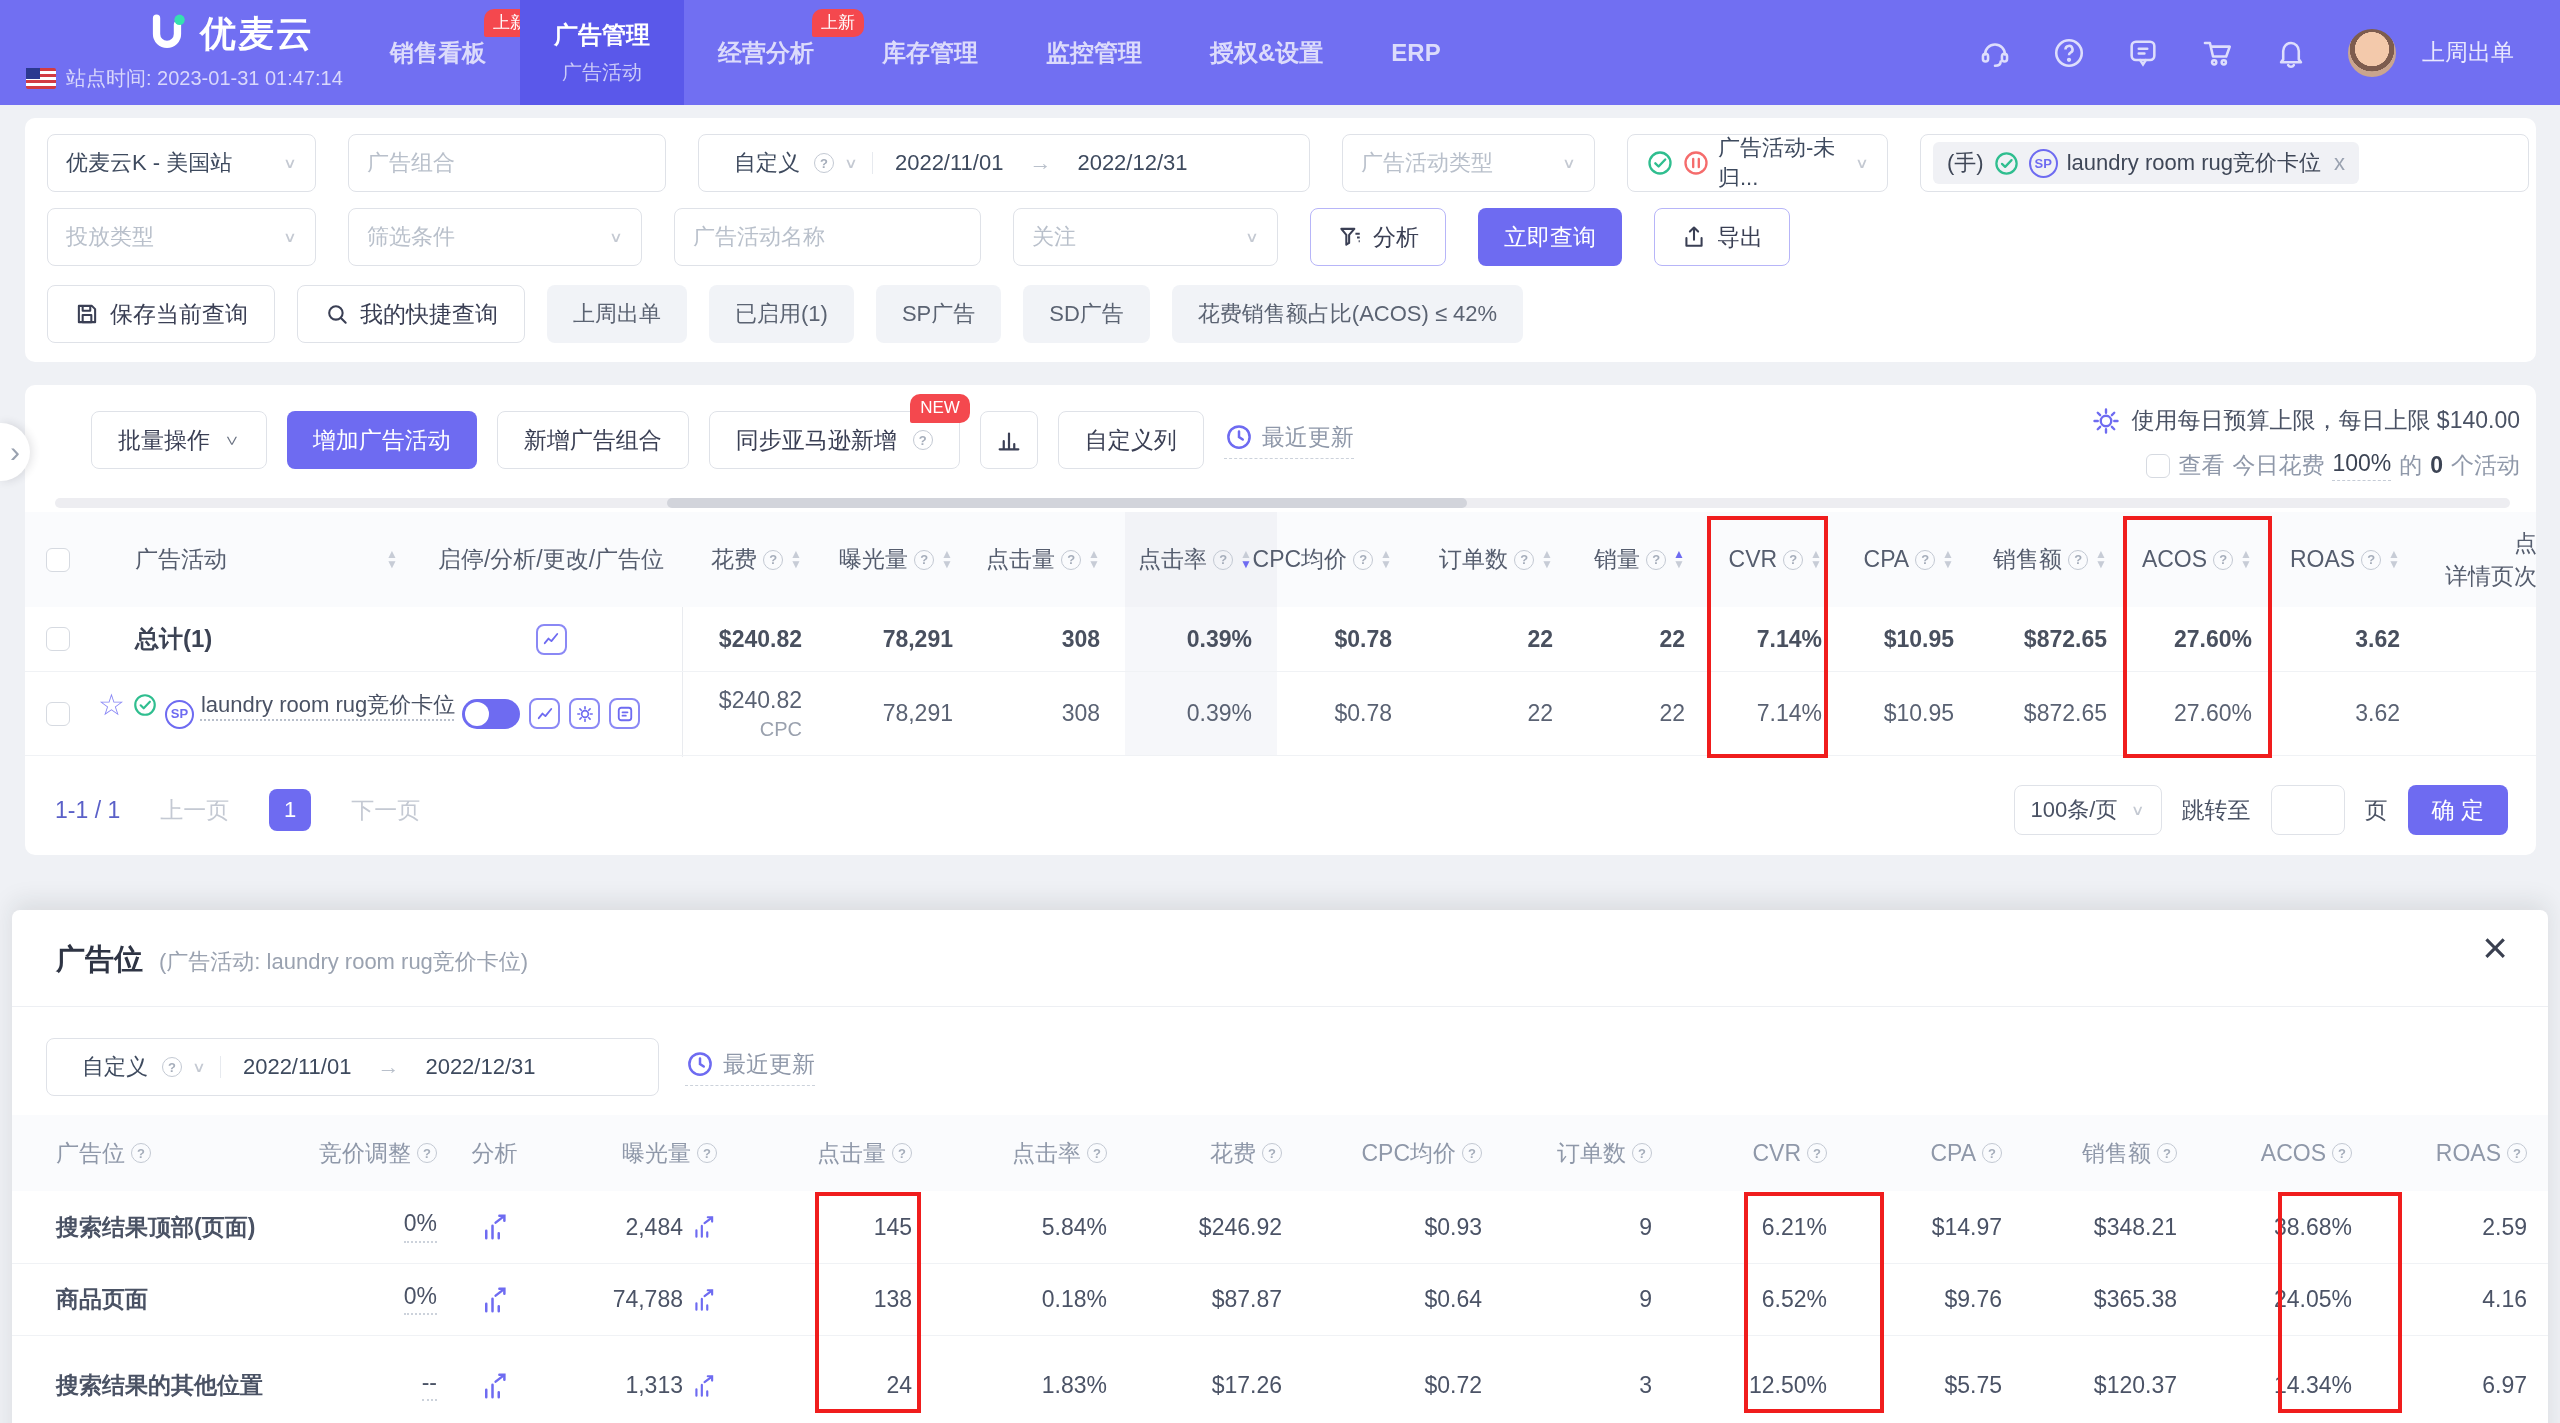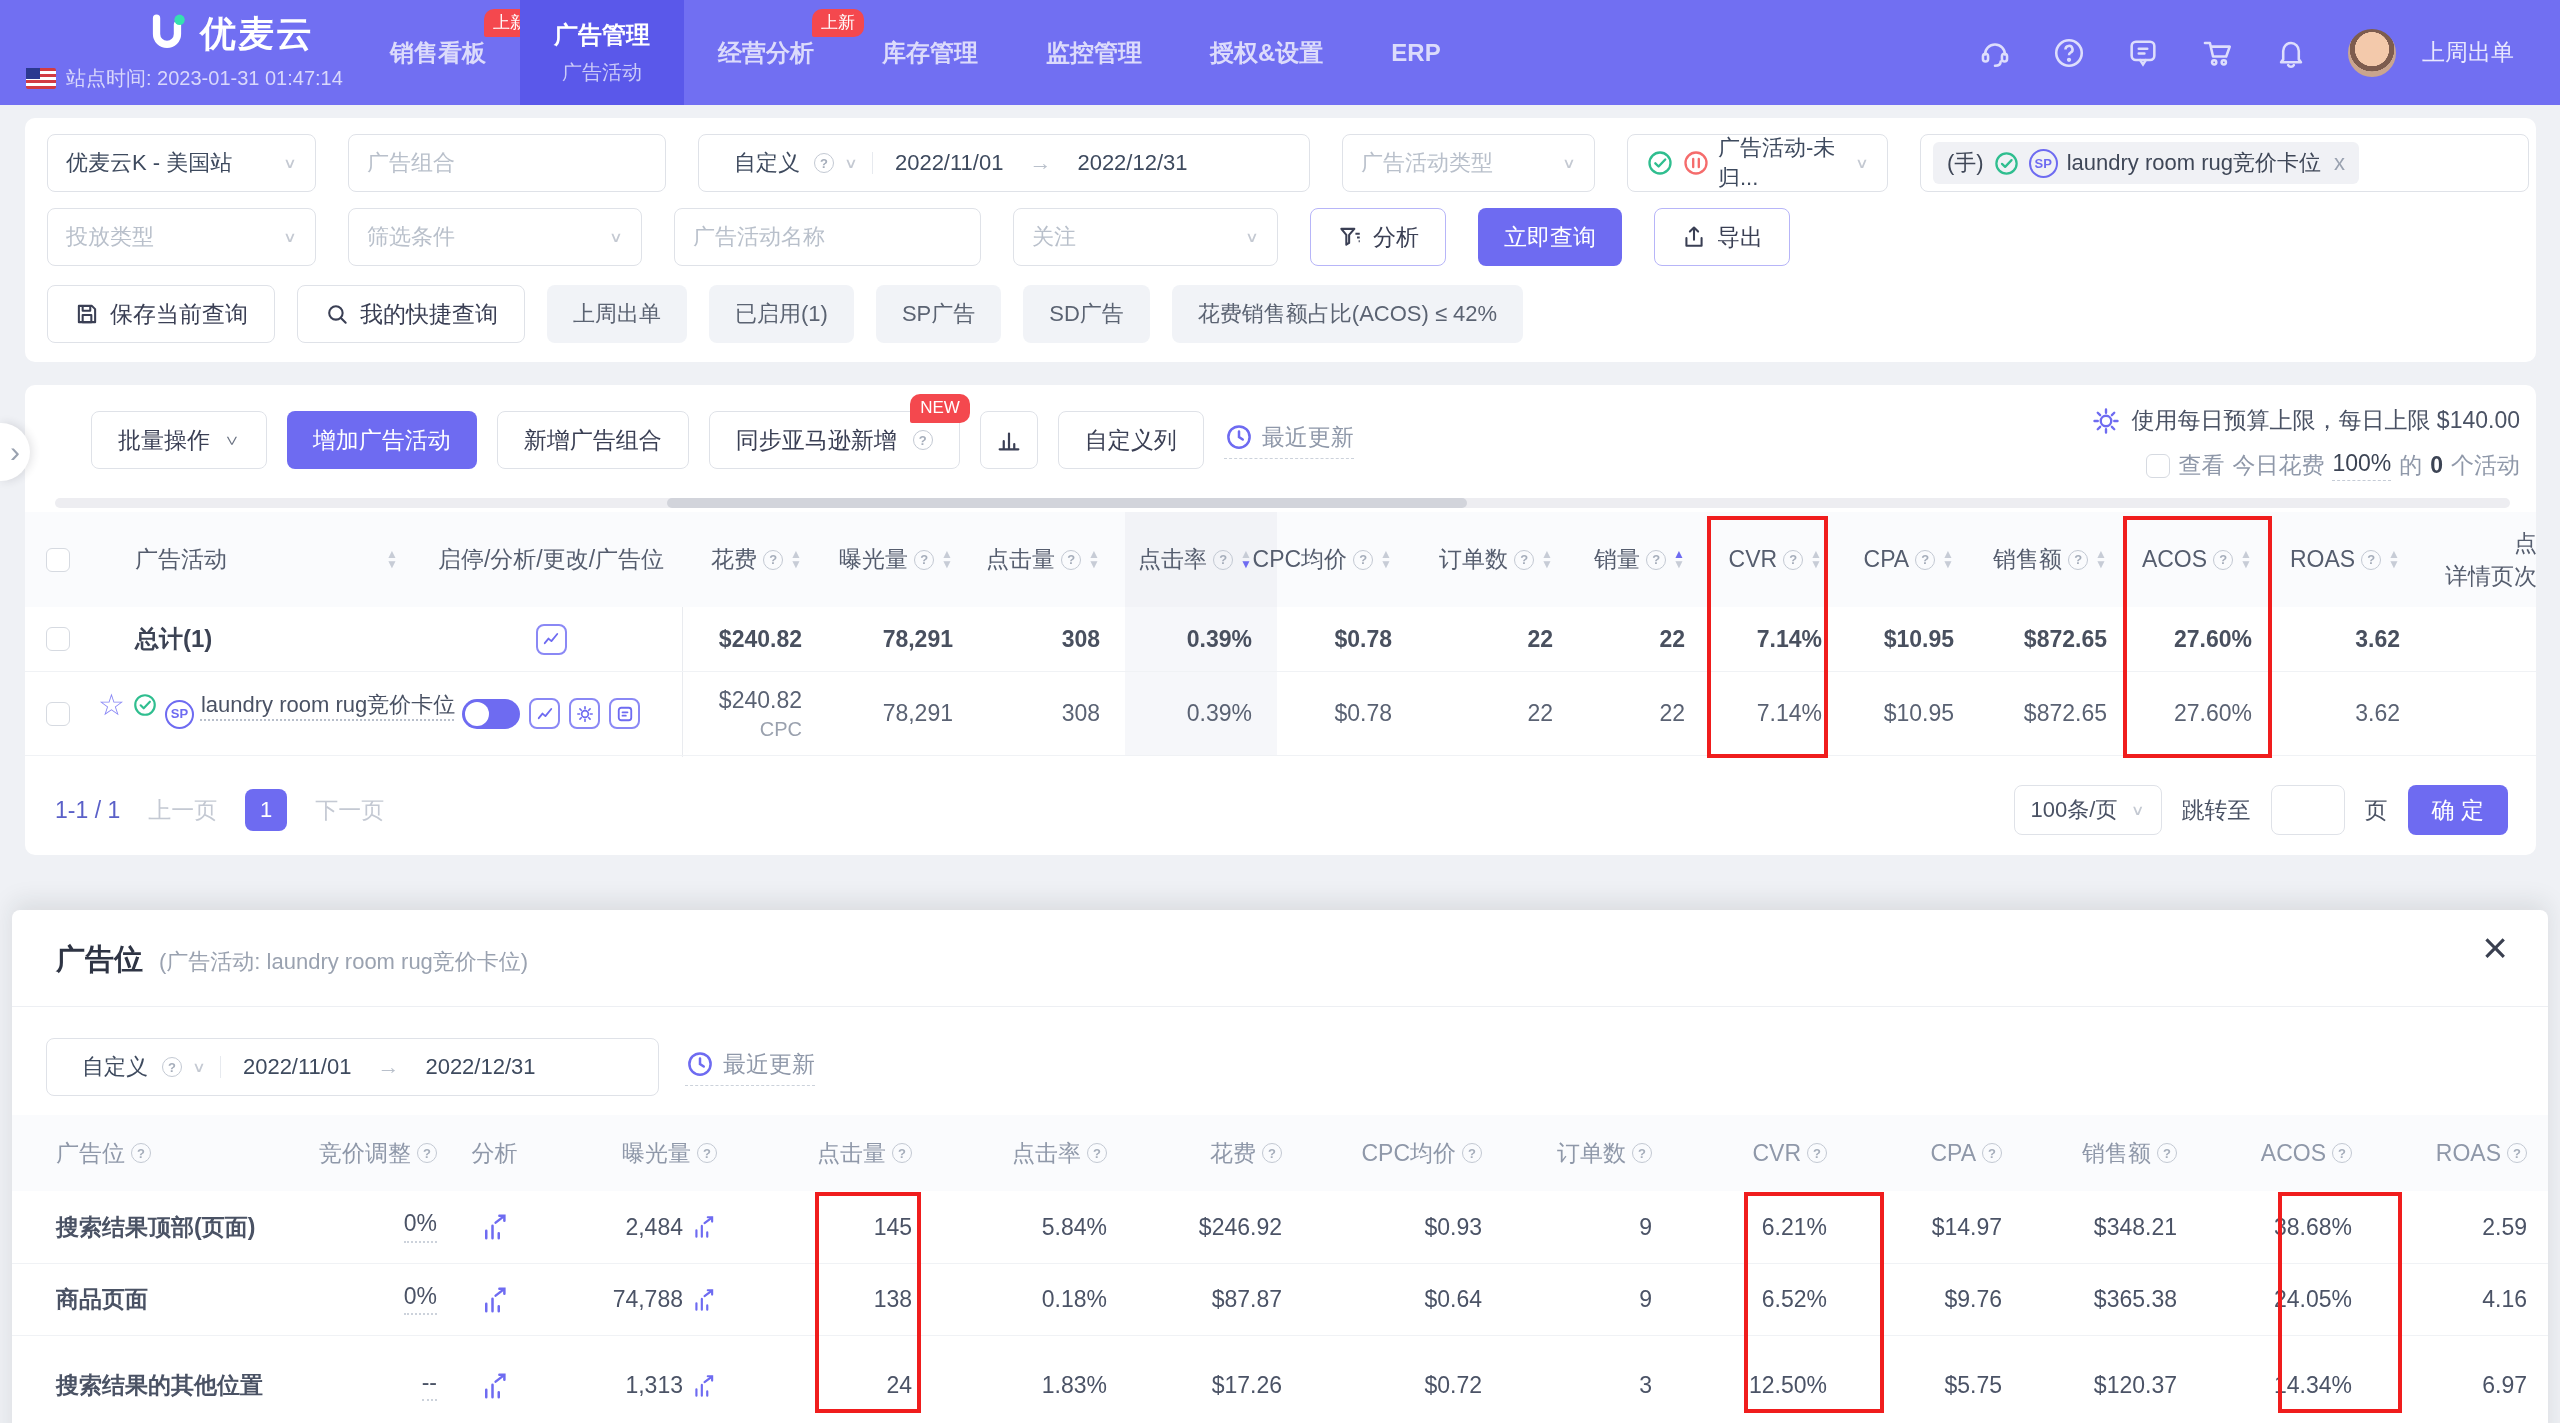--- a/index.html
+++ b/index.html
@@ -93,21 +93,21 @@
   .spend2{flex-direction:column;align-items:flex-end;justify-content:center;gap:4px}
   .spend-sub{font-size:20px;color:#9aa1ae;font-weight:400}
   .tog{width:58px;height:30px;border-radius:15px;background:#6e6bf1;position:relative;flex-shrink:0;cursor:pointer}
   .tog::after{content:"";position:absolute;left:3px;top:3px;width:24px;height:24px;border-radius:50%;background:#fff}
   .isq{width:31px;height:31px;border:2px solid #8a88f5;border-radius:8px;display:inline-flex;align-items:center;justify-content:center;color:#6e6bf1;cursor:pointer;flex-shrink:0;background:#fff}
   .ctl-group{display:flex;gap:9px;align-items:center;justify-content:center}
   .fixdiv{position:absolute;left:657px;top:127px;width:1px;height:245px;background:#e9ebef;box-shadow:4px 0 8px rgba(30,35,50,.05)}
   .h2l{flex-direction:column;align-items:flex-end;justify-content:center;line-height:1.4}
 
   
-  .pag{position:absolute;left:30px;top:404px;display:flex;gap:28px;align-items:center;font-size:23px;color:#5a60c8}
+  .pag{position:absolute;left:30px;top:404px;display:flex;gap:40px;align-items:center;font-size:23px;color:#5a60c8}
   .pag .dis{color:#c4c9d3;cursor:pointer}
   .pgnum{width:42px;height:42px;background:#6e6bf1;color:#fff;border-radius:8px;display:flex;align-items:center;justify-content:center;font-size:22px;cursor:pointer}
   .pagr{position:absolute;right:28px;top:400px;display:flex;gap:20px;align-items:center;font-size:23px;color:#4a5264}
   .mini-sel{height:50px;border:1px solid #dfe2e8;border-radius:8px;display:flex;align-items:center;padding:0 16px;font-size:22px;color:#4a5264;width:148px;cursor:pointer}
   .jump-inp{width:74px;height:50px;border:1px solid #dfe2e8;border-radius:8px;outline:none;font-size:22px;padding:0 10px;color:#4a5264}
   .btn-sm{height:50px;padding:0 24px;font-size:23px}
 
   
   #drawer{position:absolute;left:12px;top:910px;width:2536px;height:608px;background:#fff;border-radius:8px 8px 0 0;box-shadow:0 -8px 24px rgba(31,35,41,.10)}
   .dhead{position:absolute;left:44px;top:30px;display:flex;align-items:baseline;gap:16px}

